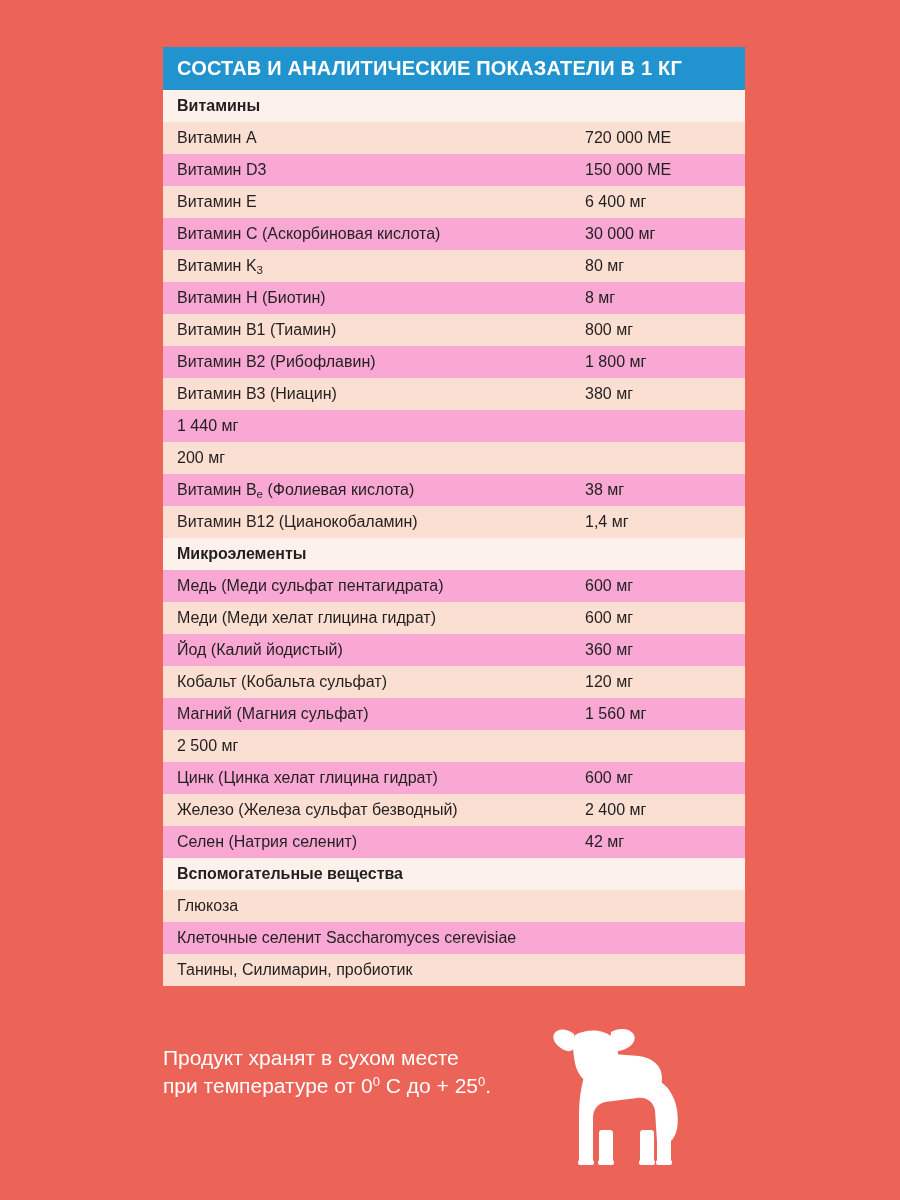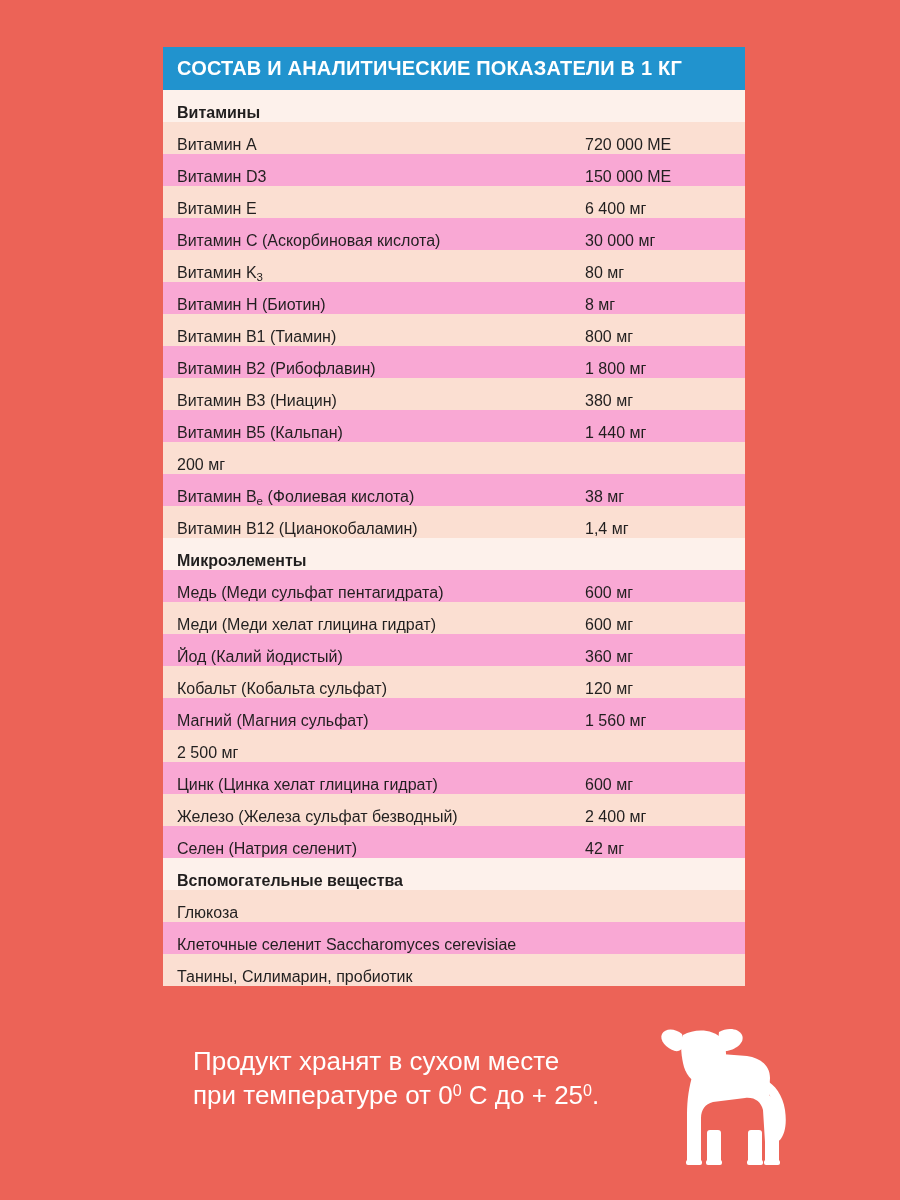--- a/index.html
+++ b/index.html
@@ -38,21 +38,21 @@
     white-space: nowrap;
   }
 
   .table-body {
     background: #FCEFE9;
   }
 
   .row {
     height: 32px;
     display: flex;
-    align-items: flex-end;
+    align-items: center;
     padding-left: 14px;
     font-size: 16px;
     color: #211F1F;
     white-space: nowrap;
   }
 
   .row.odd  { background: #f9a8d4; }
   .row.even { background: #FBDFD2; }
 
   .row.section {
@@ -82,25 +82,24 @@
     left: 163px;
     top: 1040px;
     width: 700px;
     display: flex;
     align-items: flex-start;
     gap: 30px;
   }
 
   .storage-text {
     color: #FFFFFF;
-    font-size: 26px;
+    font-size: 21px;
     line-height: 1.32;
     white-space: nowrap;
     padding-top: 4px;
-    margin-left: 30px;
   }
 
   .storage-text sup {
     font-size: 0.62em;
     vertical-align: 0.52em;
     line-height: 0;
   }
 
   .calf-wrap {
     margin-left: 20px;
@@ -149,21 +148,20 @@
       </div>
       <div class="row odd">
         <span class="name">Витамин B2 (Рибофлавин)</span>
         <span class="value">1 800 мг</span>
       </div>
       <div class="row even">
         <span class="name">Витамин B3 (Ниацин)</span>
         <span class="value">380 мг</span>
       </div>
       <div class="row odd">
-        <span class="name">Витамин B5 (Кальпан)</span>
         <span class="value">1 440 мг</span>
       </div>
       <div class="row even">
         <span class="value">200 мг</span>
       </div>
       <div class="row odd">
         <span class="name">Витамин B<sub>e</sub><span> (Фолиевая кислота)</span></span>
         <span class="value">38 мг</span>
       </div>
       <div class="row even">

